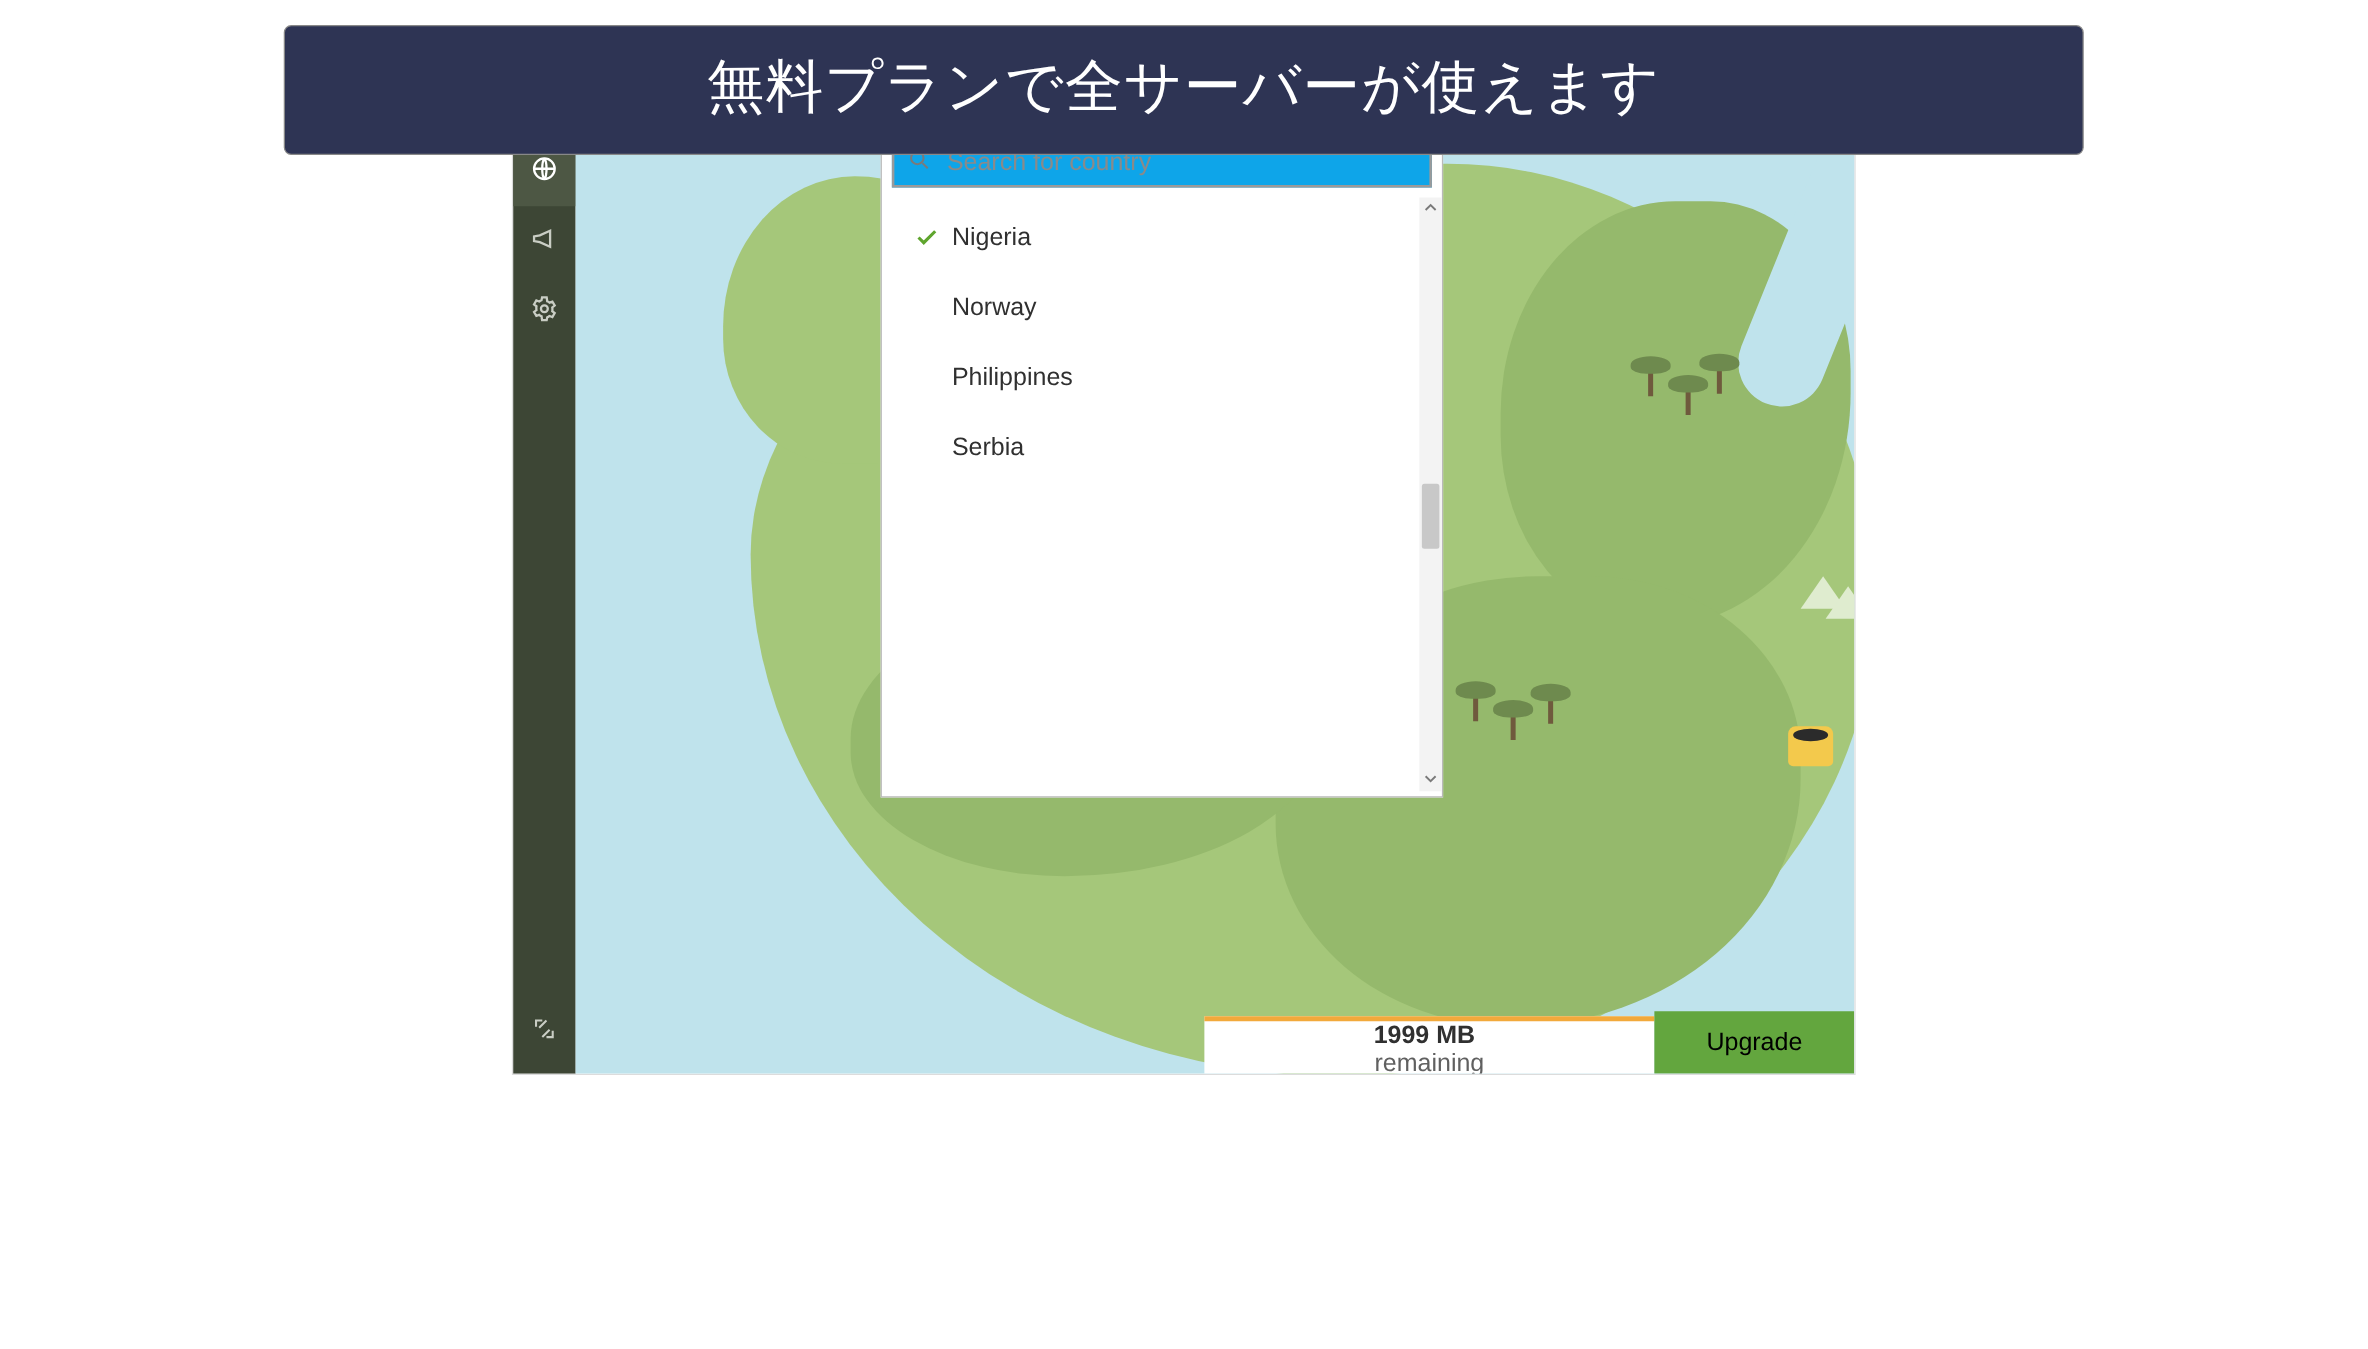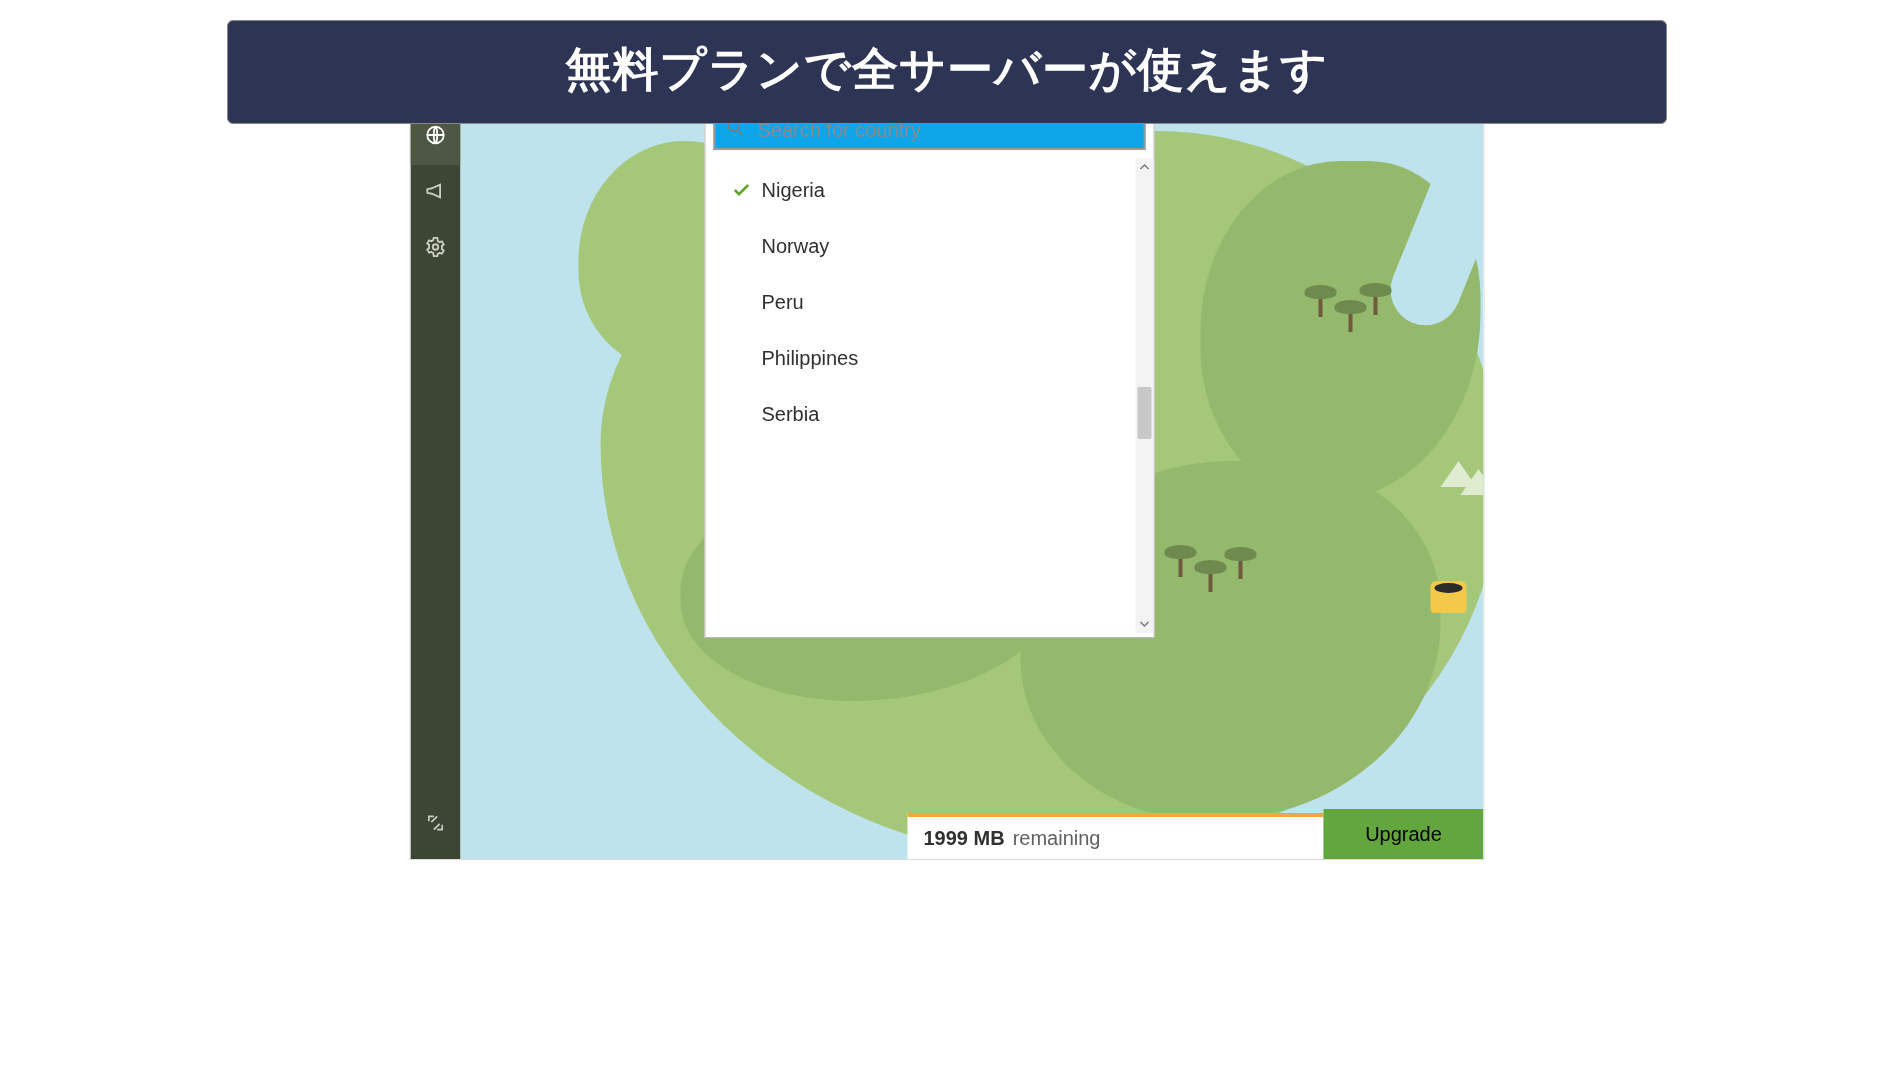--- a/index.html
+++ b/index.html
@@ -15,21 +15,21 @@
   
   .banner {
     position: absolute;
     top: 20px;
     left: 50%;
     transform: translateX(-50%);
     width: 1440px;
     background: #2e3454;
     color: #ffffff;
     font-size: 46px;
-    font-weight: 700;
+    font-weight: 400;
     text-align: center;
     padding: 18px 0 22px 0;
     border-radius: 6px;
     border: 1px solid #888;
     z-index: 100;
     letter-spacing: 1px;
   }
 
   
   .app-frame {
@@ -211,25 +211,25 @@
     top:48%; height:52px; background:#c8c8c8; border-radius:2px; cursor:pointer;
   }
 
   
   .bottom-bar{
     position:absolute; right:0; bottom:0;
     display:flex; align-items:flex-end;
     z-index:5;
   }
   .remaining-box{
-    width:416px; height:46px; background:#fff;
+    width:360px; height:46px; background:#fff;
     border-top:4px solid #f2a93b;
     display:flex; align-items:center;
     padding:0 16px;
-    font-size:20px; color:#606060;
+    font-size:20px; color:#606060;flex-direction:column;
   }
   .remaining-box strong{ color:#303030; font-weight:700; margin-right:8px;}
   .upgrade-btn{
     height:50px; width:160px;
     background:#63a63e; color:#000000;
     display:flex; align-items:center; justify-content:center;
     font-size:20px; cursor:pointer;
     border:none;
   }
 </style>
@@ -310,24 +310,20 @@
               <span class="check">
                 <svg viewBox="0 0 24 24" fill="none" stroke="currentColor" stroke-width="3">
                   <path d="M4 12l5 5L20 6"></path>
                 </svg>
               </span>
               <span>Nigeria</span>
             </div>
             <div class="list-item">
               <span class="no-check"></span>
               <span>Norway</span>
-            </div>
-            <div class="list-item">
-              <span class="no-check"></span>
-              <span>Peru</span>
             </div>
             <div class="list-item">
               <span class="no-check"></span>
               <span>Philippines</span>
             </div>
             <div class="list-item">
               <span class="no-check"></span>
               <span>Serbia</span>
             </div>
           </div>

